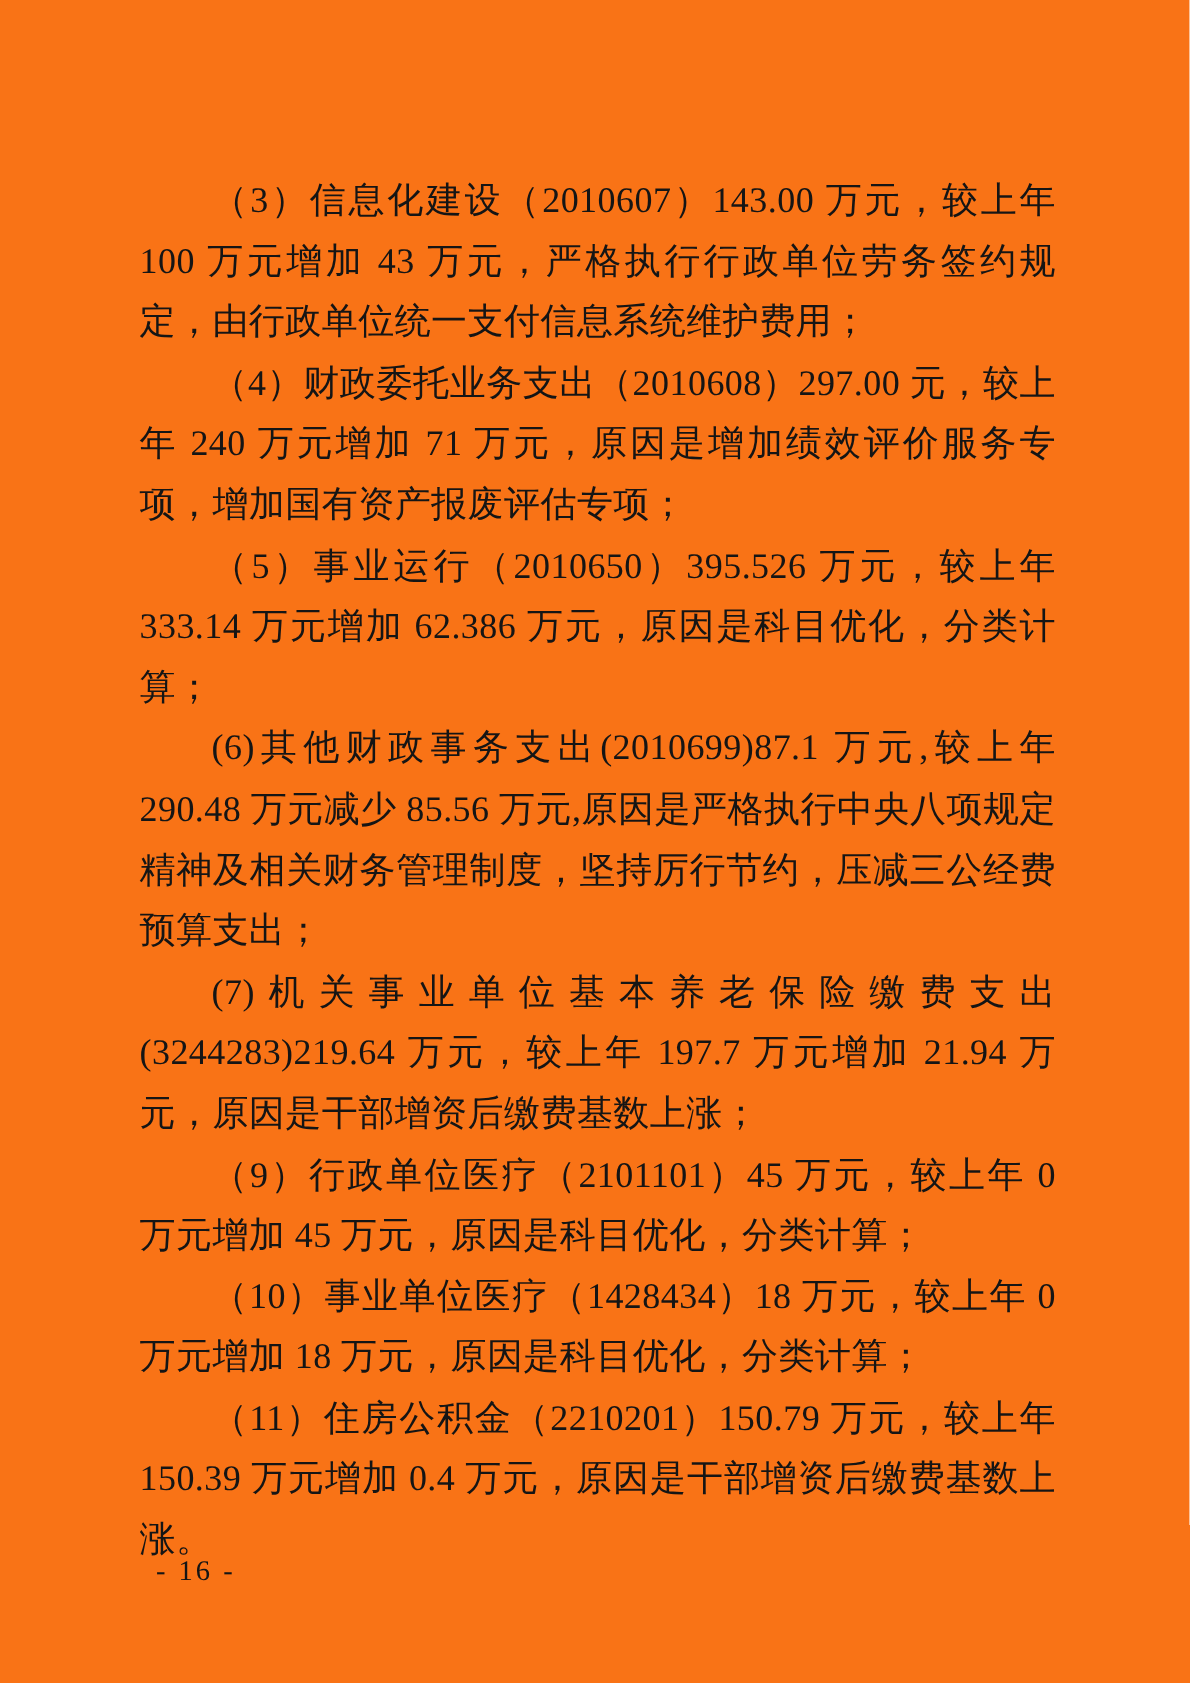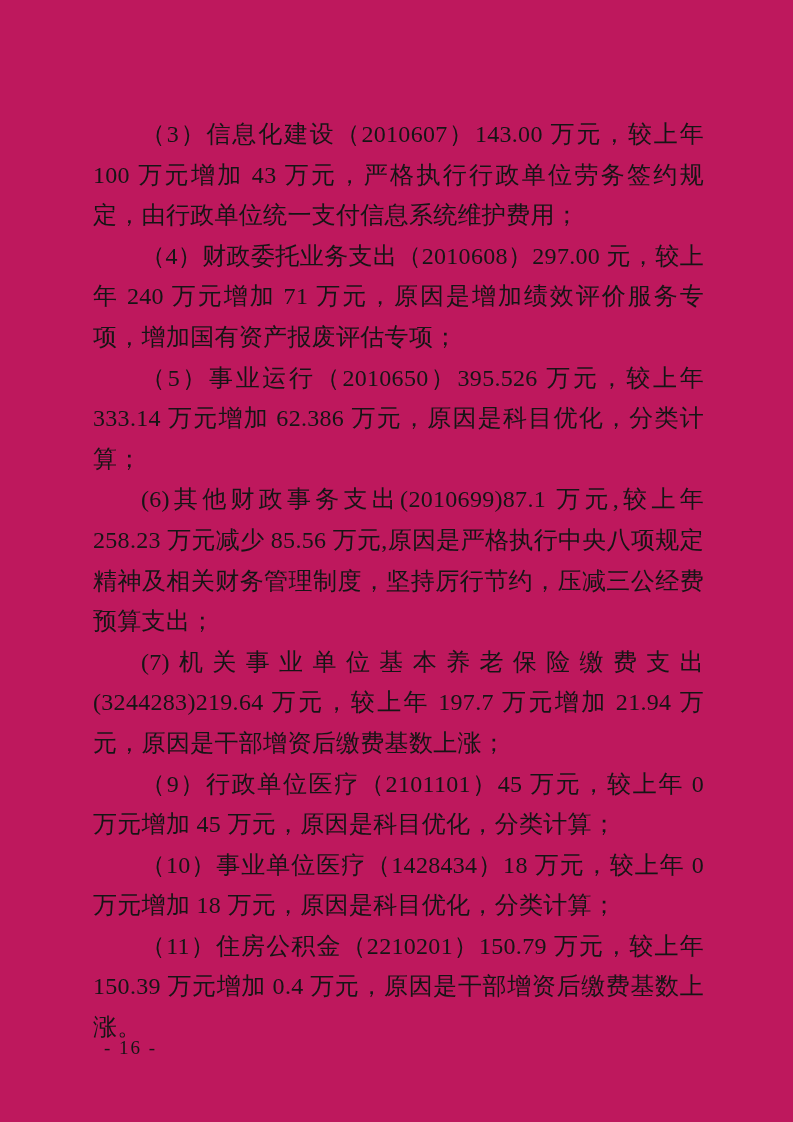--- a/index.html
+++ b/index.html
@@ -4,21 +4,21 @@
 <style>
   html, body {
     margin: 0;
     padding: 0;
     background: #ffffff;
   }
   .page {
     position: relative;
     width: 793px;
     height: 1122px;
-    background: #be185d;
+    background: #f97316;
     overflow: hidden;
     font-family: "Liberation Serif", "DejaVu Serif", serif;
     color: #151515;
   }
   .content {
     position: absolute;
     left: 93px;
     top: 114px;
     width: 611px;
   }
@@ -43,20 +43,20 @@
   }
 </style>
 </head>
 <body>
 
 <div class="page">
   <div class="content" id="paragraph-container">
       <p>（3）信息化建设（2010607）143.00 万元，较上年 100 万元增加 43 万元，严格执行行政单位劳务签约规定，由行政单位统一支付信息系统维护费用；</p>
       <p>（4）财政委托业务支出（2010608）297.00 元，较上年 240 万元增加 71 万元，原因是增加绩效评价服务专项，增加国有资产报废评估专项；</p>
       <p>（5）事业运行（2010650）395.526 万元，较上年 333.14 万元增加 62.386 万元，原因是科目优化，分类计算；</p>
-      <p>(6)其他财政事务支出(2010699)87.1 万元,较上年 258.23 万元减少 85.56 万元,原因是严格执行中央八项规定精神及相关财务管理制度，坚持厉行节约，压减三公经费预算支出；</p>
+      <p>(6)其他财政事务支出(2010699)87.1 万元,较上年 290.48 万元减少 85.56 万元,原因是严格执行中央八项规定精神及相关财务管理制度，坚持厉行节约，压减三公经费预算支出；</p>
       <p>(7)机关事业单位基本养老保险缴费支出(3244283)219.64 万元，较上年 197.7 万元增加 21.94 万元，原因是干部增资后缴费基数上涨；</p>
       <p>（9）行政单位医疗（2101101）45 万元，较上年 0 万元增加 45 万元，原因是科目优化，分类计算；</p>
       <p>（10）事业单位医疗（1428434）18 万元，较上年 0 万元增加 18 万元，原因是科目优化，分类计算；</p>
       <p>（11）住房公积金（2210201）150.79 万元，较上年 150.39 万元增加 0.4 万元，原因是干部增资后缴费基数上涨。</p>
     </div>
   <div class="footer">- 16 -</div>
 </div>
 
 </body></html>

